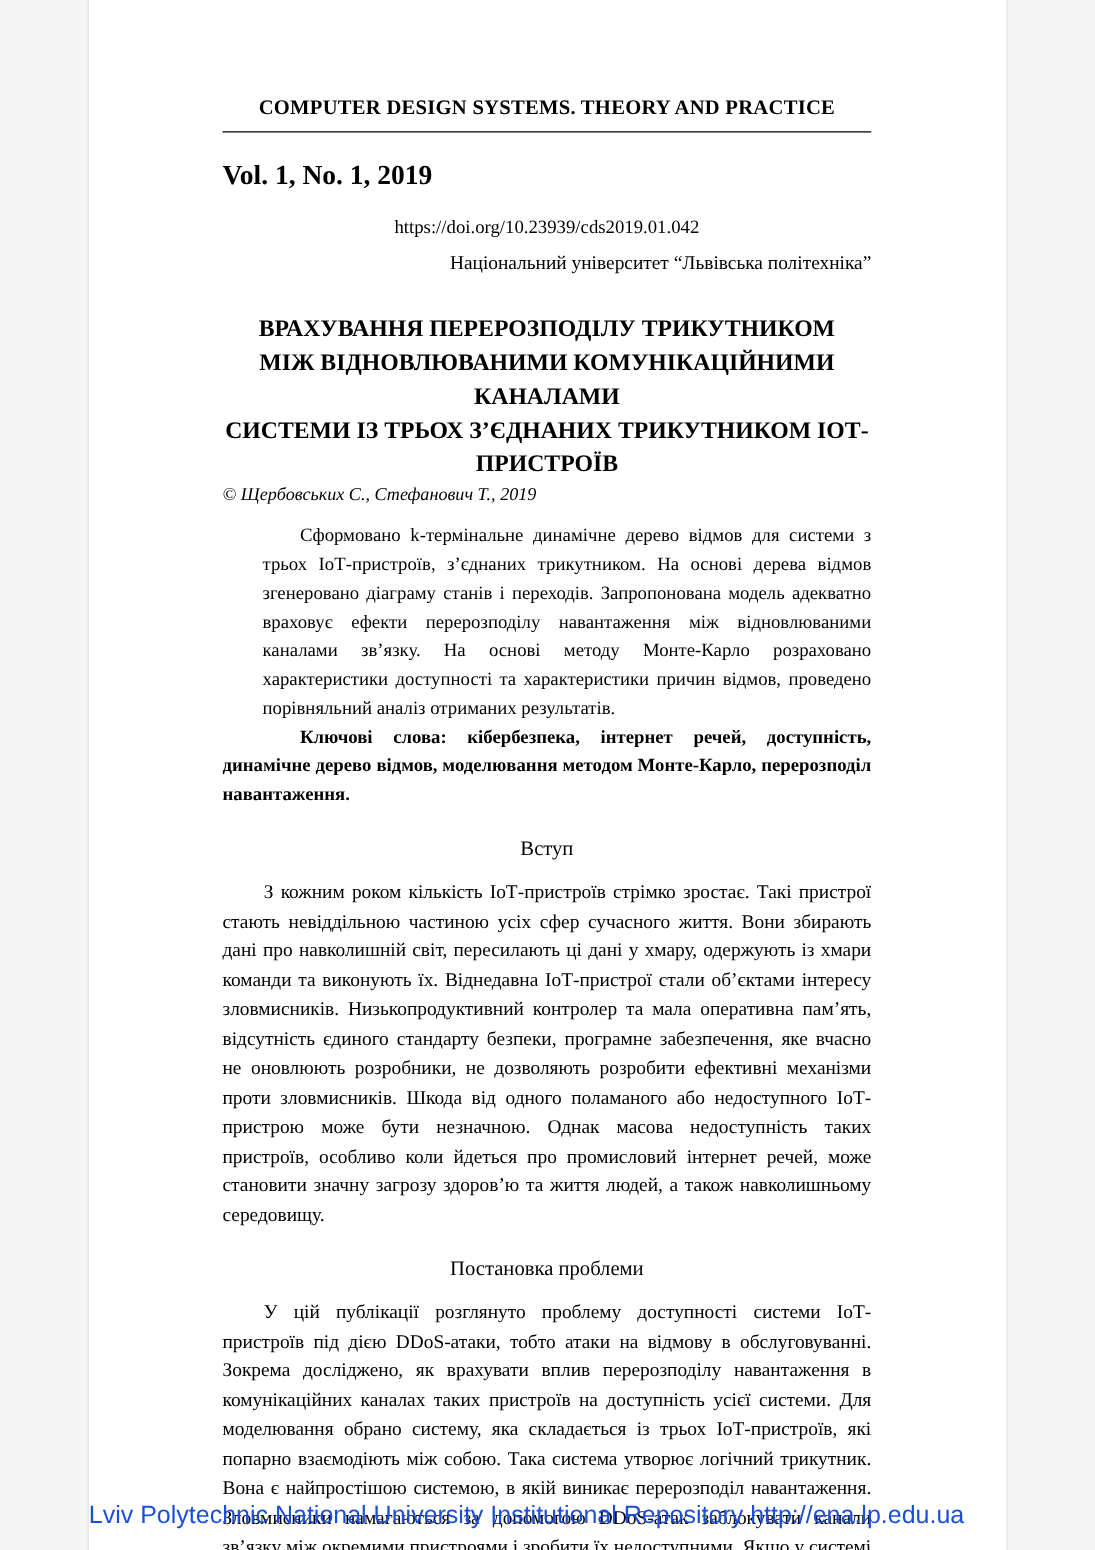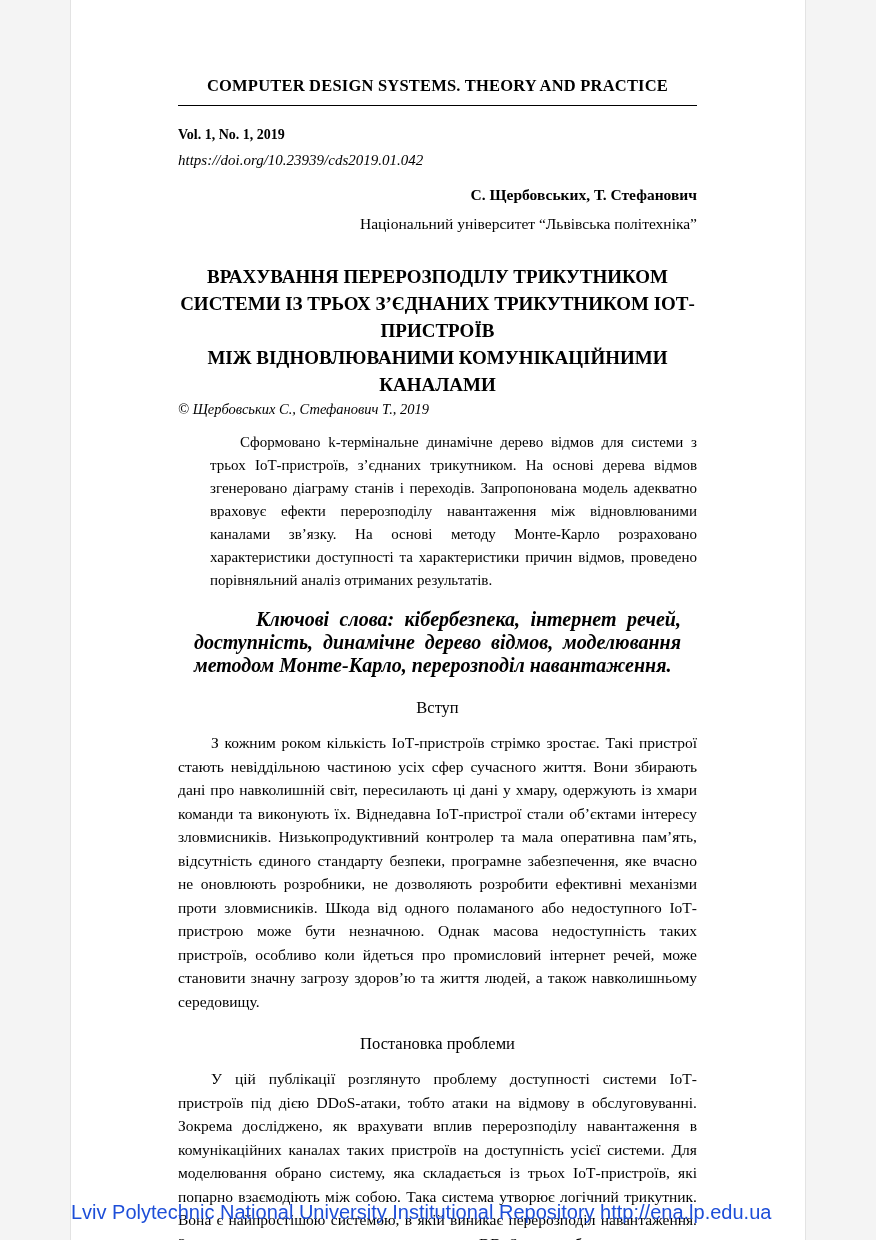--- a/index.html
+++ b/index.html
@@ -21,27 +21,26 @@
     text-align: center;
     font-weight: bold;
     font-size: 16.5px;
     letter-spacing: 0.2px;
     padding-bottom: 9px;
     border-bottom: 1.6px solid #000;
   }
   .vol-row {
     margin-top: 21px;
     font-weight: bold;
-    font-size: 14px;
+    font-size: 22px;
   }
   .doi {
-    margin-top: 9px;
-    text-align: left;
+    margin-top: 21px;
+    text-align: center;
     font-size: 15px;
-    font-style: italic;
   }
   .authors {
     margin-top: 17px;
     text-align: right;
     font-weight: bold;
     font-size: 15.5px;
   }
   .affiliation {
     margin-top: 11px;
     text-align: right;
@@ -62,27 +61,26 @@
   }
   .abstract {
     margin: 13px 0 0 32px;
     font-weight: normal;
     font-size: 15px;
     line-height: 23px;
     text-align: justify;
     text-indent: 30px;
   }
   .keywords {
-    margin: 16px;
+    margin: 0;
     font-weight: bold;
-    font-size: 20px;
+    font-size: 15px;
     line-height: 23px;
     text-align: justify;
     text-indent: 62px;
-    font-style: italic;
   }
   .section-heading {
     margin: 21px 0 13px 0;
     text-align: center;
     font-weight: normal;
     font-size: 16.5px;
   }
   .body-par {
     margin: 0;
     text-align: justify;
@@ -105,28 +103,27 @@
 <body>
 
 <div class="page">
 
   <div class="journal-header">COMPUTER DESIGN SYSTEMS. THEORY AND PRACTICE</div>
 
   <div class="vol-row">Vol. 1, No. 1, 2019</div>
 
   <div class="doi">https://doi.org/10.23939/cds2019.01.042</div>
 
-  <div class="authors">С. Щербовських, Т. Стефанович</div>
 
   <div class="affiliation">Національний університет “Львівська політехніка”</div>
 
   <h1 class="paper-title">
     <span>ВРАХУВАННЯ ПЕРЕРОЗПОДІЛУ ТРИКУТНИКОМ</span>
+    <span>МІЖ ВІДНОВЛЮВАНИМИ КОМУНІКАЦІЙНИМИ КАНАЛАМИ</span>
     <span>СИСТЕМИ ІЗ ТРЬОХ З’ЄДНАНИХ ТРИКУТНИКОМ ІОТ-ПРИСТРОЇВ</span>
-    <span>МІЖ ВІДНОВЛЮВАНИМИ КОМУНІКАЦІЙНИМИ КАНАЛАМИ</span>
   </h1>
 
   <div class="copyright">© Щербовських С., Стефанович Т., 2019</div>
 
   <p class="abstract">Сформовано k-термінальне динамічне дерево відмов для системи з трьох ІоТ-пристроїв, з’єднаних трикутником. На основі дерева відмов згенеровано діаграму станів і переходів. Запропонована модель адекватно враховує ефекти перерозподілу навантаження між відновлюваними каналами зв’язку. На основі методу Монте-Карло розраховано характеристики доступності та характеристики причин відмов, проведено порівняльний аналіз отриманих результатів.</p>
 
   <p class="keywords">Ключові слова: кібербезпека, інтернет речей, доступність, динамічне дерево відмов, моделювання  методом Монте-Карло, перерозподіл навантаження.</p>
 
   <h2 class="section-heading">Вступ</h2>
 

